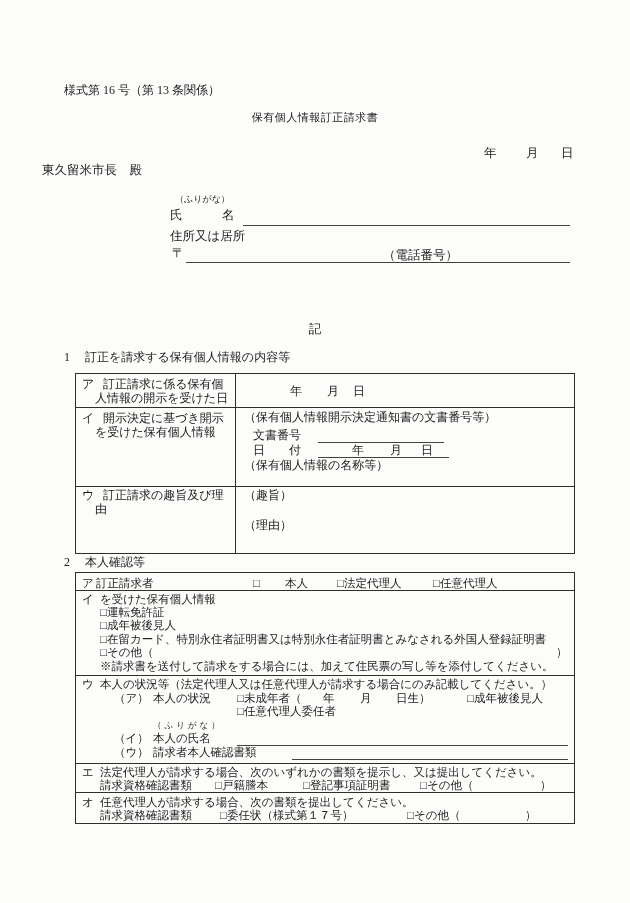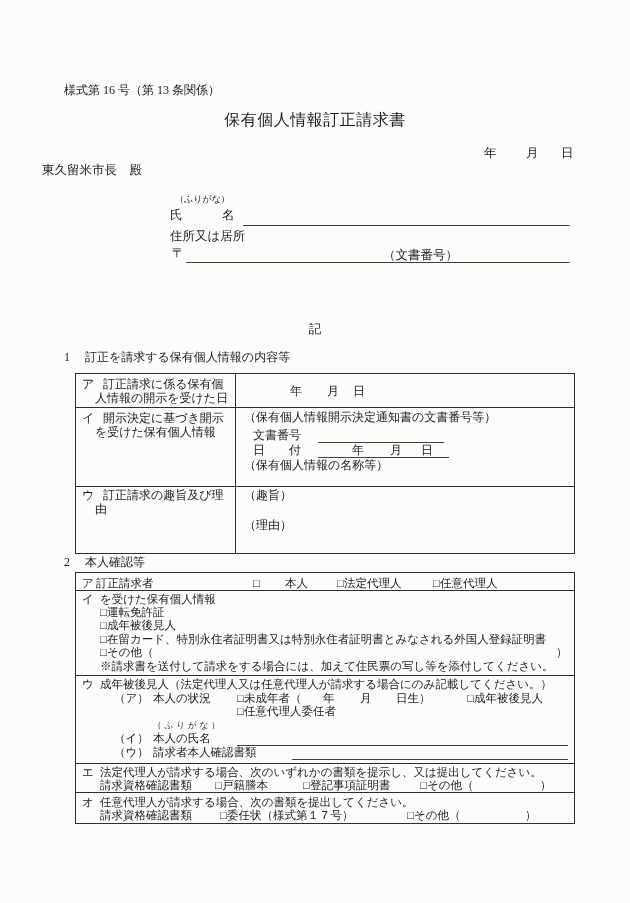--- a/index.html
+++ b/index.html
@@ -6,21 +6,21 @@
   .sheet {
     position:relative; width:630px; height:903px;
     background:#fcfcfb; color:#1c1c1c; overflow:hidden;
     font-family:"Liberation Serif","DejaVu Serif",serif;
   }
   .t   { position:absolute; white-space:nowrap; line-height:1.15; }
   .f9  { font-size:9px; }
   .f11 { font-size:11.5px; }
   .f12 { font-size:12px; }
   .f125{ font-size:12.5px; }
-  .f13 { font-size:16px; letter-spacing:0.5px; }
+  .f13 { font-size:11px; letter-spacing:0.5px; }
   .center { left:0; width:630px; text-align:center; }
   .par { position:absolute; font-size:12.5px; line-height:19.5px; text-align:justify; text-justify:inter-ideograph; }
   .ul  { position:absolute; height:1px; background:#43423f; }
   .hl  { position:absolute; height:1px; background:#2e2e2d; }
   .vl  { position:absolute; width:1px;  background:#2e2e2d; }
   .box { position:absolute; border:1px solid #2e2e2d; }
   .fur { letter-spacing:3px; font-size:8.5px; }
 </style>
 </head>
 <body>
@@ -38,21 +38,21 @@
     <span class="t f125" style="left:42px;top:163px">東久留米市長　殿</span>
 
     <span class="t f9" style="left:175px;top:194px">（ふりがな）</span>
     <span class="t f125" style="left:170px;top:208px">氏</span>
     <span class="t f125" style="left:222px;top:208px">名</span>
     <div class="ul" style="left:243px;top:225px;width:327px"></div>
 
     <span class="t f125" style="left:170px;top:229px">住所又は居所</span>
     <span class="t f125" style="left:172px;top:246px">〒</span>
     <div class="ul" style="left:186px;top:262px;width:384px"></div>
-    <span class="t f125" style="left:383px;top:248px">（文書番号）</span>
+    <span class="t f125" style="left:383px;top:248px">（電話番号）</span>
   </div>
 
   <div class="t f125 center" style="top:322px">記</div>
 
   <div>
     <span class="t f12" style="left:64px;top:351px">1</span>
     <span class="t f12" style="left:85px;top:351px">訂正を請求する保有個人情報の内容等</span>
 
     <div class="box" style="left:75px;top:373px;width:498px;height:179px"></div>
     <div class="hl" style="left:75px;top:407px;width:500px"></div>
@@ -117,21 +117,21 @@
       <span class="t f11" style="left:100px;top:606px">□運転免許証</span>
       <span class="t f11" style="left:100px;top:619px">□成年被後見人</span>
       <span class="t f11" style="left:100px;top:633px">□在留カード、特別永住者証明書又は特別永住者証明書とみなされる外国人登録証明書</span>
       <span class="t f11" style="left:100px;top:646px">□その他（</span>
       <span class="t f11" style="left:556px;top:646px">）</span>
       <span class="t f11" style="left:100px;top:660px">※請求書を送付して請求をする場合には、加えて住民票の写し等を添付してください。</span>
     </div>
 
     <div>
       <span class="t f11" style="left:82px;top:678px">ウ</span>
-      <span class="t f11" style="left:100px;top:678px">成年被後見人（法定代理人又は任意代理人が請求する場合にのみ記載してください。）</span>
+      <span class="t f11" style="left:100px;top:678px">本人の状況等（法定代理人又は任意代理人が請求する場合にのみ記載してください。）</span>
 
       <span class="t f11" style="left:114px;top:692px">（ア）</span>
       <span class="t f11" style="left:153px;top:692px">本人の状況</span>
       <span class="t f11" style="left:237px;top:692px">□未成年者（</span>
       <span class="t f11" style="left:323px;top:692px">年</span>
       <span class="t f11" style="left:360px;top:692px">月</span>
       <span class="t f11" style="left:396px;top:692px">日生）</span>
       <span class="t f11" style="left:467px;top:692px">□成年被後見人</span>
       <span class="t f11" style="left:237px;top:705px">□任意代理人委任者</span>
 

